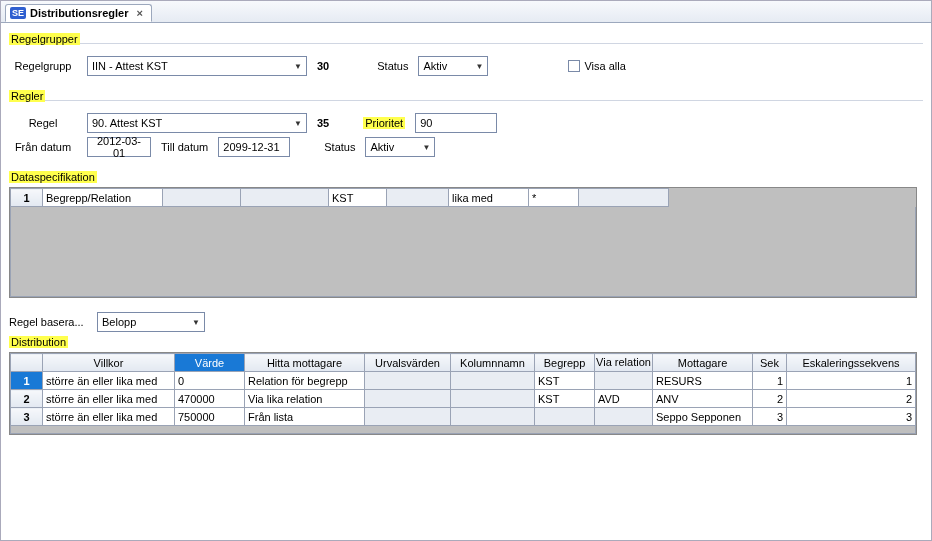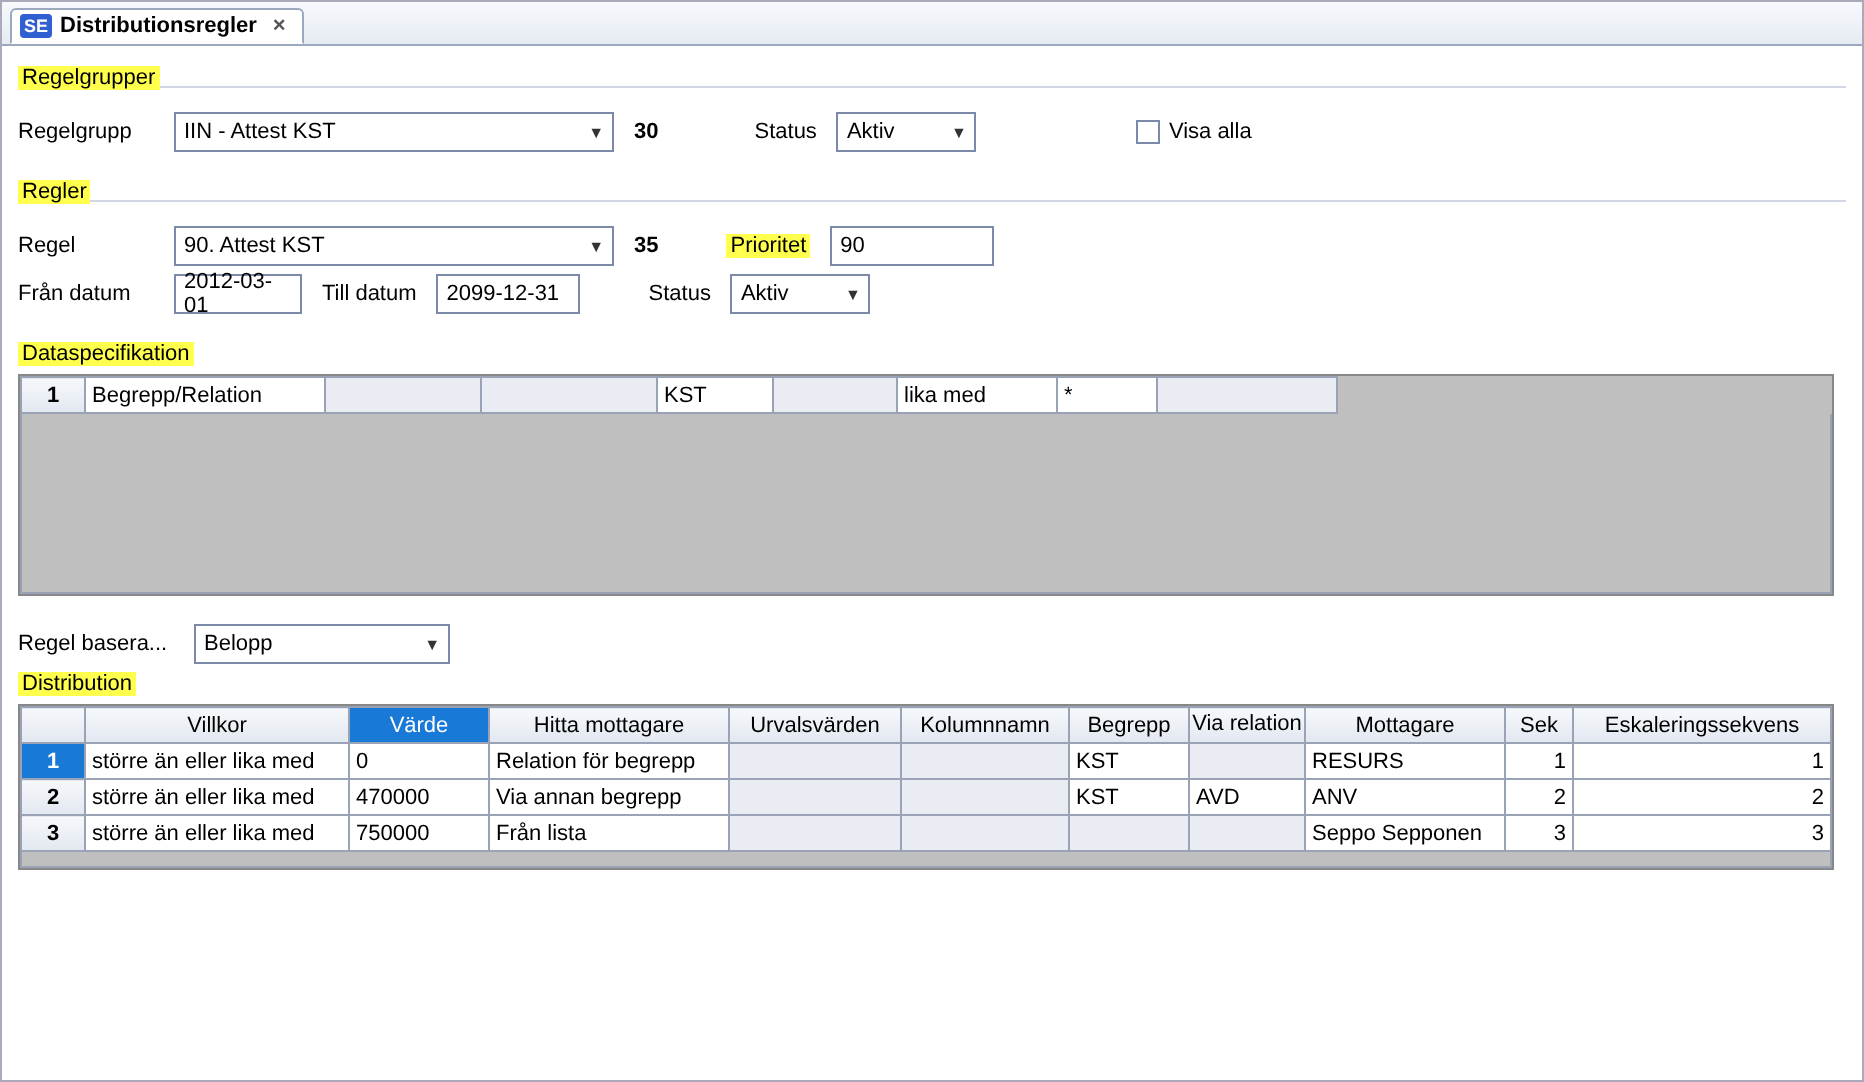--- a/index.html
+++ b/index.html
@@ -61,20 +61,21 @@
     background: #ffff4d;
     padding: 0 2px;
     margin-bottom: 4px;
     font-size: 11px;
     box-shadow: 0 0 0 1px rgba(200,200,0,0.0);
   }
   .sec {
     border-top: 1px solid #d0d6e2;
     padding: 8px 0 10px 0;
     margin-top: -6px;
+    text-align: center;
   }
   .row {
     display: flex;
     align-items: center;
     gap: 10px;
     margin: 4px 0;
   }
   .lbl { width: 68px; }
   .combo {
     display: inline-flex;
@@ -240,21 +241,21 @@
         </tr>
         <tr>
               <td class="body-filler" colspan="10"></td>
             </tr>
       </tbody>
         </table>
     </div>
 
     <div class="row" style="margin-top:14px">
       <span style="width:78px">Regel basera...</span>
-      <span class="combo" style="width:128px">
+      <span class="combo" style="width:108px">
         <span>Belopp</span>
         <span class="caret">▼</span>
       </span>
     </div>
 
     
     <span class="sectitle">Distribution</span>
     <div class="grid grid2">
       <table>
         <colgroup>
@@ -294,21 +295,21 @@
           <td>KST</td>
           <td class="grey"></td>
           <td>RESURS</td>
           <td class="right">1</td>
           <td class="right">1</td>
         </tr>
         <tr>
           <td class="num">2</td>
           <td>större än eller lika med</td>
           <td>470000</td>
-          <td>Via annan begrepp</td>
+          <td>Via lika relation</td>
           <td class="grey"></td>
           <td class="grey"></td>
           <td>KST</td>
           <td>AVD</td>
           <td>ANV</td>
           <td class="right">2</td>
           <td class="right">2</td>
         </tr>
         <tr>
           <td class="num">3</td>

